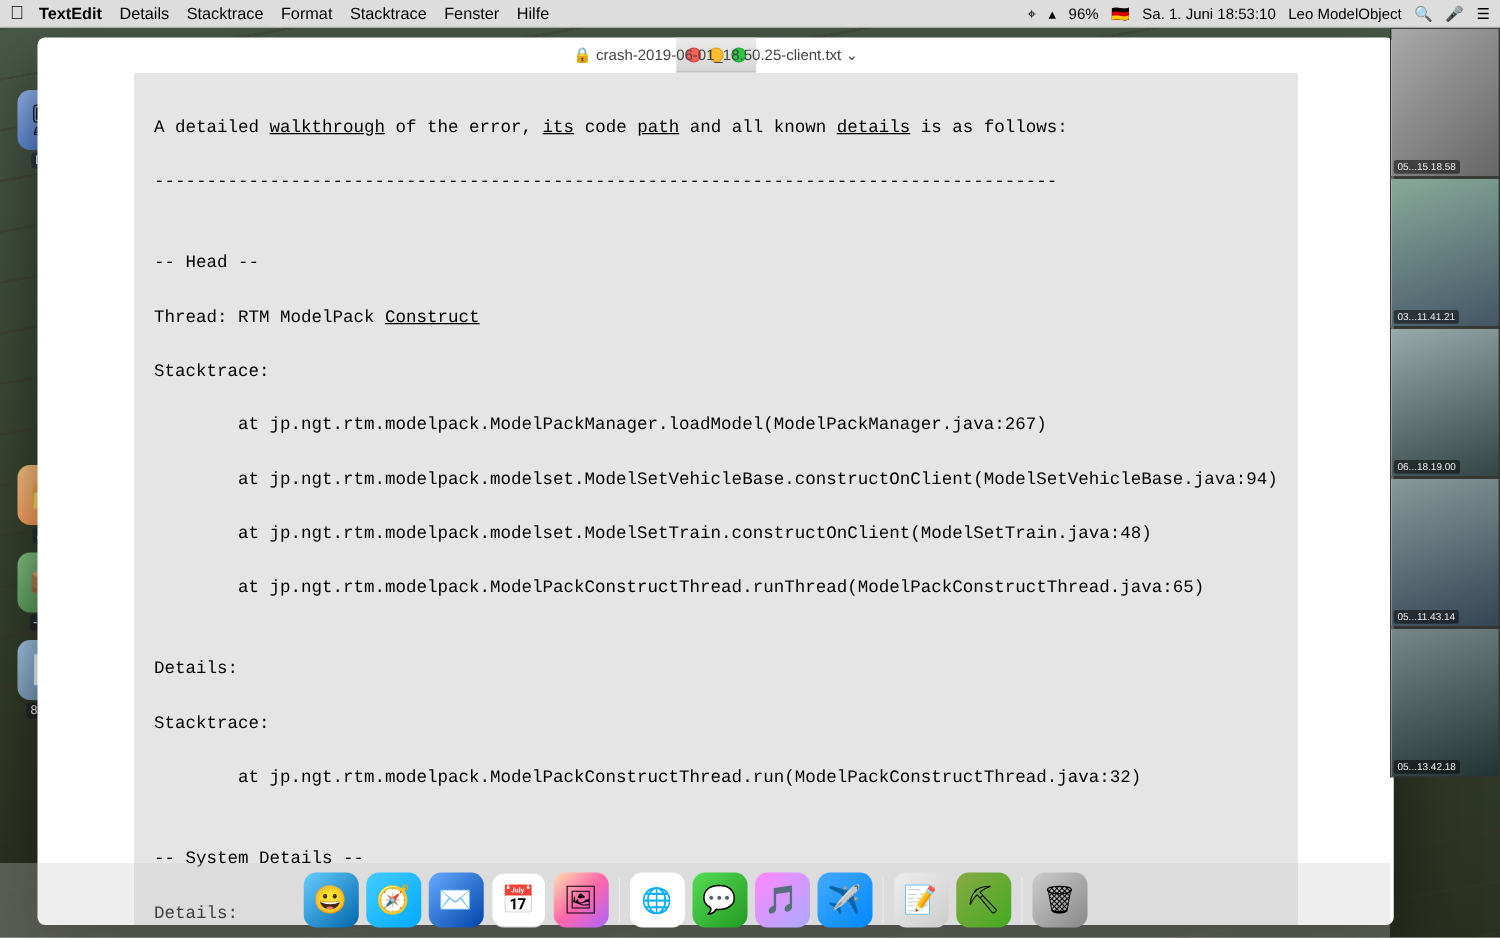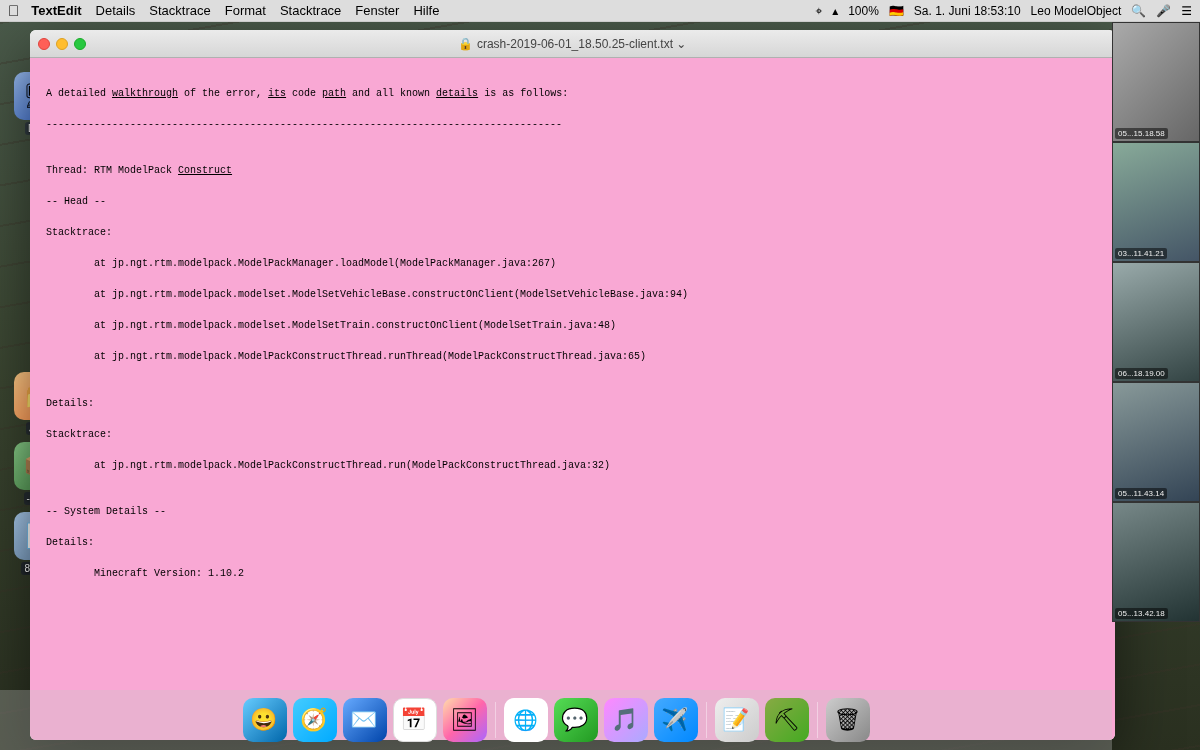--- a/index.html
+++ b/index.html
@@ -77,20 +77,21 @@
       left: 30px;
       top: 8px;
       width: 1085px;
       height: 710px;
       background: #fff;
       border-radius: 6px;
       box-shadow: 0 20px 60px rgba(0,0,0,0.5);
       overflow: hidden;
       display: flex;
       flex-direction: column;
+      align-items: center;
     }
 
     
     .window-titlebar {
       height: 28px;
       background: linear-gradient(180deg, #ebebeb 0%, #d6d6d6 100%);
       border-bottom: 1px solid #b0b0b0;
       display: flex;
       align-items: center;
       padding: 0 8px;
@@ -116,26 +117,26 @@
       left: 50%;
       transform: translateX(-50%);
       font-size: 12px;
       color: #444;
       white-space: nowrap;
     }
 
     
     .textedit-content {
       flex: 1;
-      background: #f9a8d4;
+      background: #e5e5e5;
       overflow-y: auto;
       overflow-x: hidden;
       padding: 12px 16px;
       font-family: "Menlo", "Monaco", "Courier New", monospace;
-      font-size: 10px;
+      font-size: 14px;
       line-height: 1.55;
       color: #000;
       white-space: pre-wrap;
       word-break: break-all;
     }
 
     
     .sidebar-screenshots {
       position: absolute;
       right: 0;
@@ -260,21 +261,21 @@
   <span class="menubar-item active">TextEdit</span>
   <span class="menubar-item">Details</span>
   <span class="menubar-item">Stacktrace</span>
   <span class="menubar-item">Format</span>
   <span class="menubar-item">Stacktrace</span>
   <span class="menubar-item">Fenster</span>
   <span class="menubar-item">Hilfe</span>
   <div class="menubar-right">
     <span>⌖</span>
     <span>▴</span>
-    <span>100%</span>
+    <span>96%</span>
     <span>🇩🇪</span>
     <span>Sa. 1. Juni  18:53:10</span>
     <span>Leo ModelObject</span>
     <span>🔍</span>
     <span>🎤</span>
     <span>☰</span>
   </div>
 </div>
 
 <div class="desktop">
@@ -307,22 +308,22 @@
       </div>
       <span class="window-title">
         🔒&nbsp;<span>crash-2019-06-01_18.50.25-client.txt</span>&nbsp;⌄
       </span>
     </div>
 
     <div class="textedit-content">
 <span class="line">A detailed <span class="underline">walkthrough</span> of the error, <span class="underline">its</span> code <span class="underline">path</span> and all known <span class="underline">details</span> is as follows:</span>
 <span class="line">--------------------------------------------------------------------------------------</span>
 <span class="line"></span>
+<span class="line">-- Head --</span>
 <span class="line">Thread: RTM ModelPack <span class="underline">Construct</span></span>
-<span class="line">-- Head --</span>
 <span class="line">Stacktrace:</span>
 <span class="line">	at jp.ngt.rtm.modelpack.ModelPackManager.loadModel(ModelPackManager.java:267)</span>
 <span class="line">	at jp.ngt.rtm.modelpack.modelset.ModelSetVehicleBase.constructOnClient(ModelSetVehicleBase.java:94)</span>
 <span class="line">	at jp.ngt.rtm.modelpack.modelset.ModelSetTrain.constructOnClient(ModelSetTrain.java:48)</span>
 <span class="line">	at jp.ngt.rtm.modelpack.ModelPackConstructThread.runThread(ModelPackConstructThread.java:65)</span>
 <span class="line"></span>
 <span class="line">Details:</span>
 <span class="line">Stacktrace:</span>
 <span class="line">	at jp.ngt.rtm.modelpack.ModelPackConstructThread.run(ModelPackConstructThread.java:32)</span>
 <span class="line"></span>

